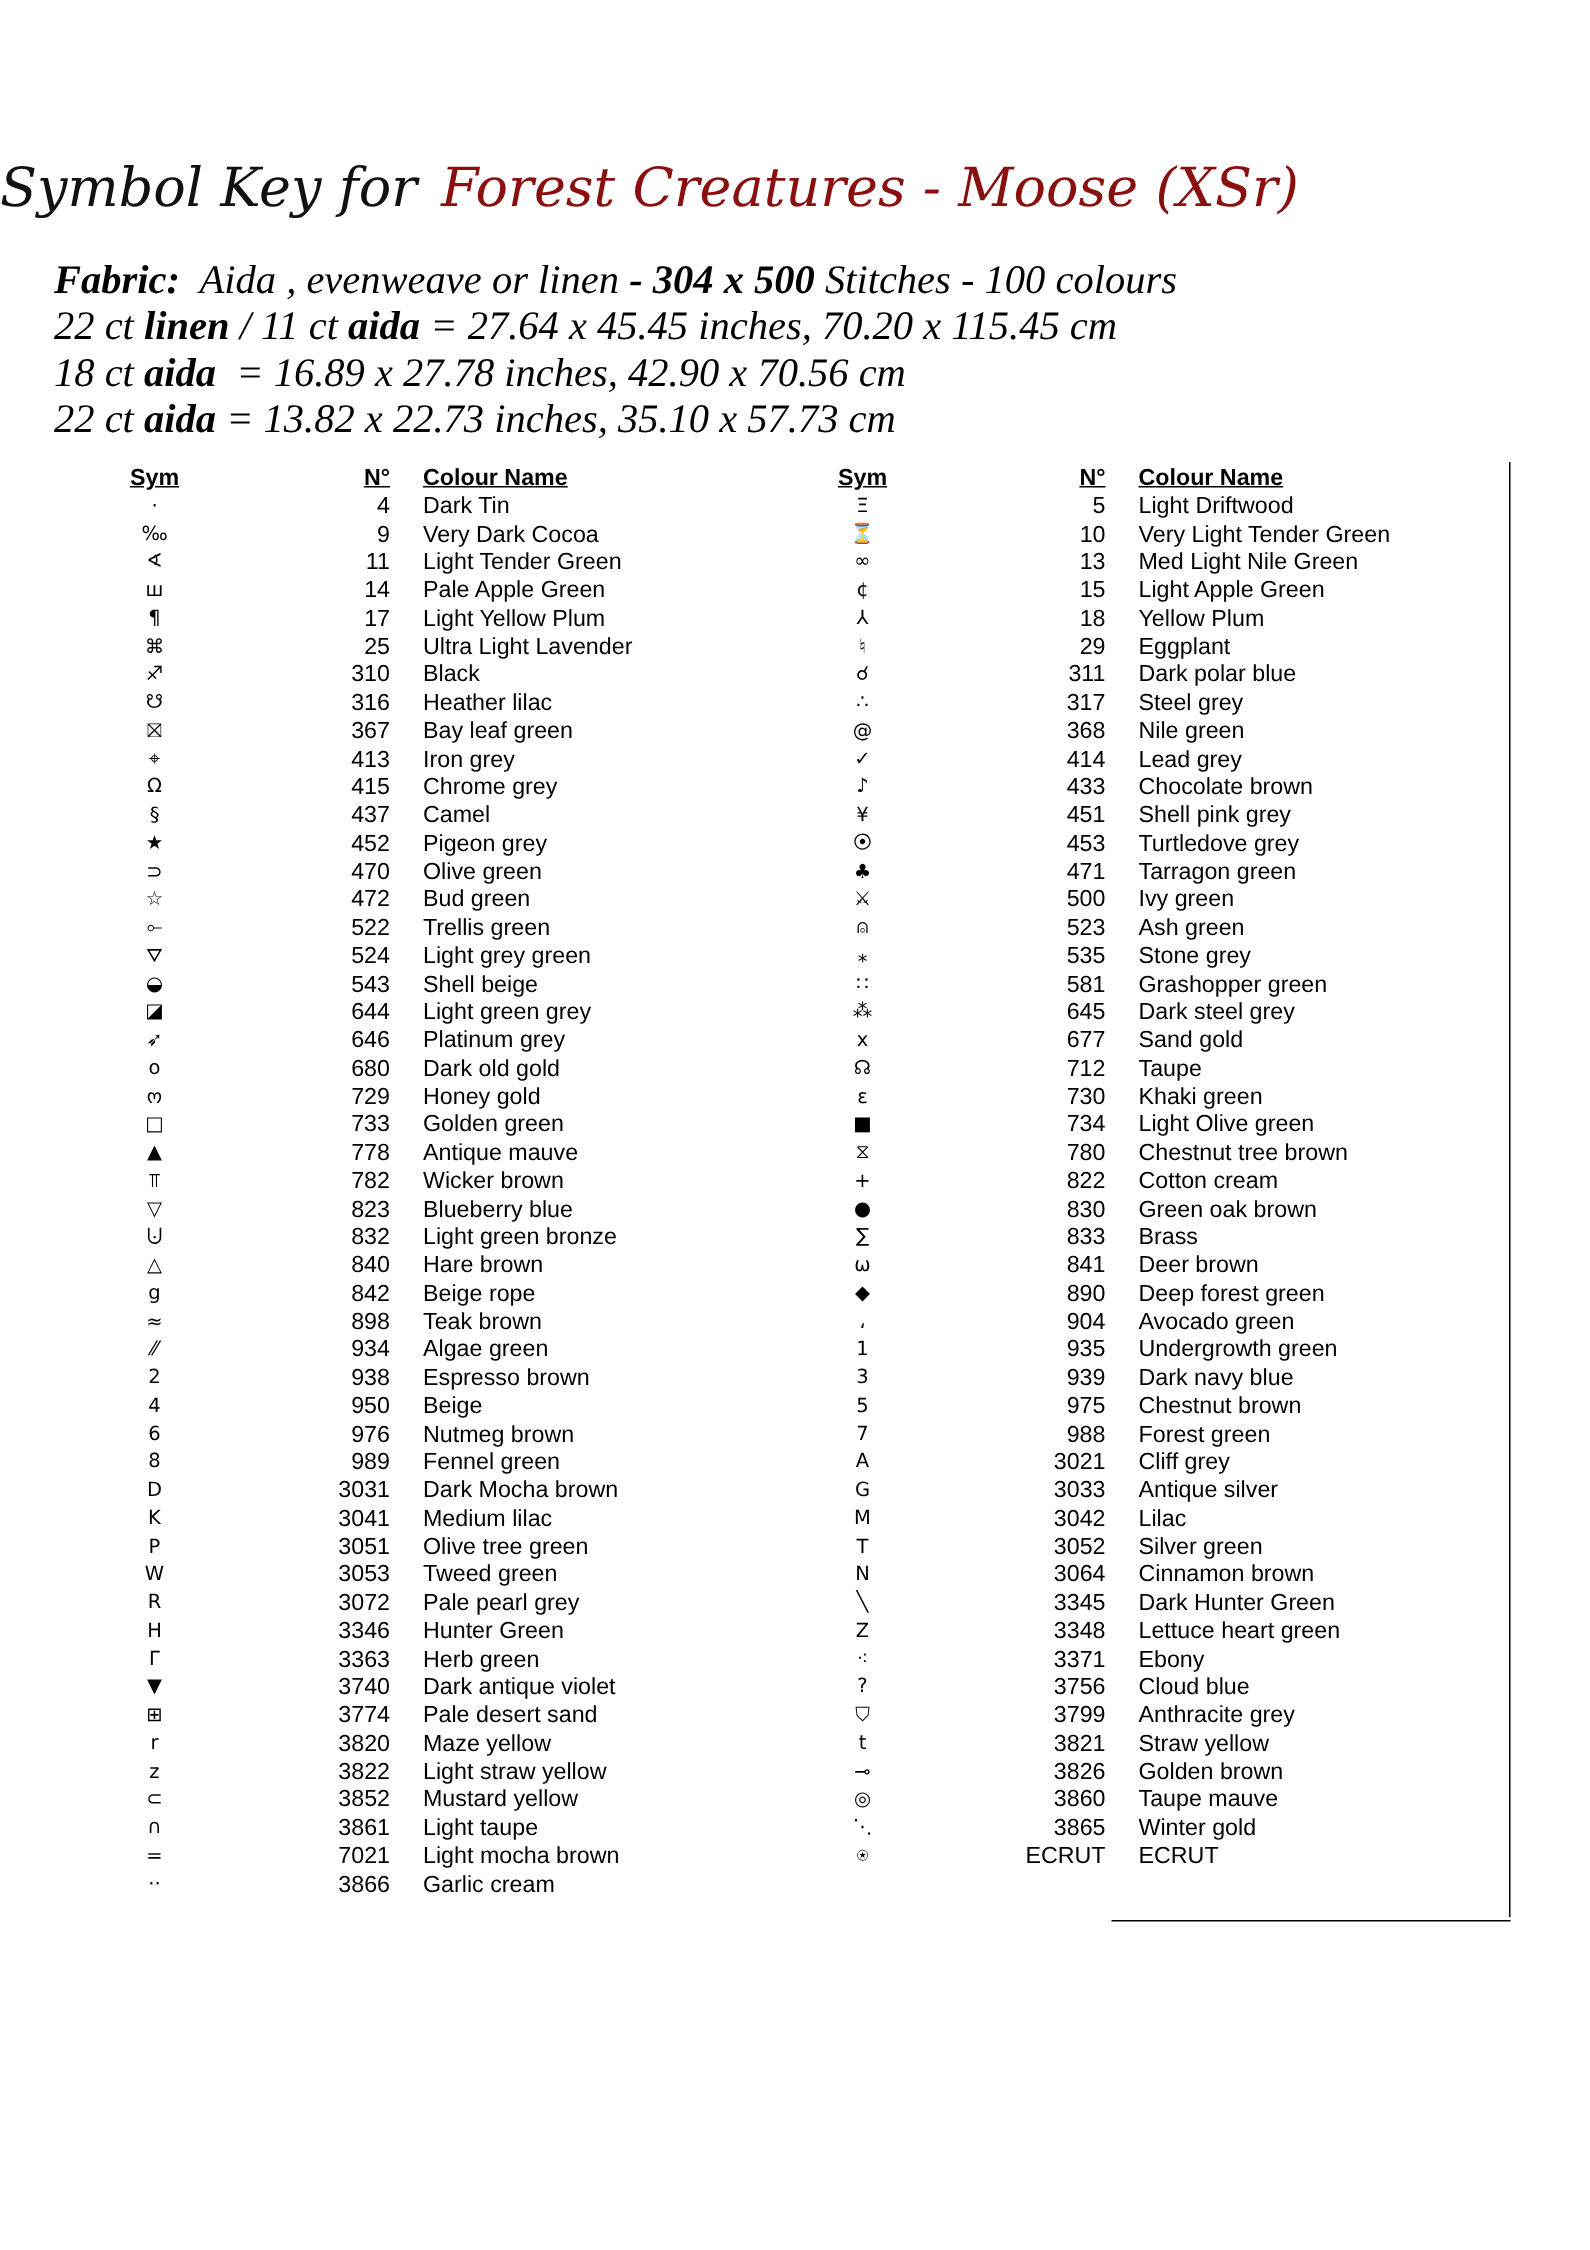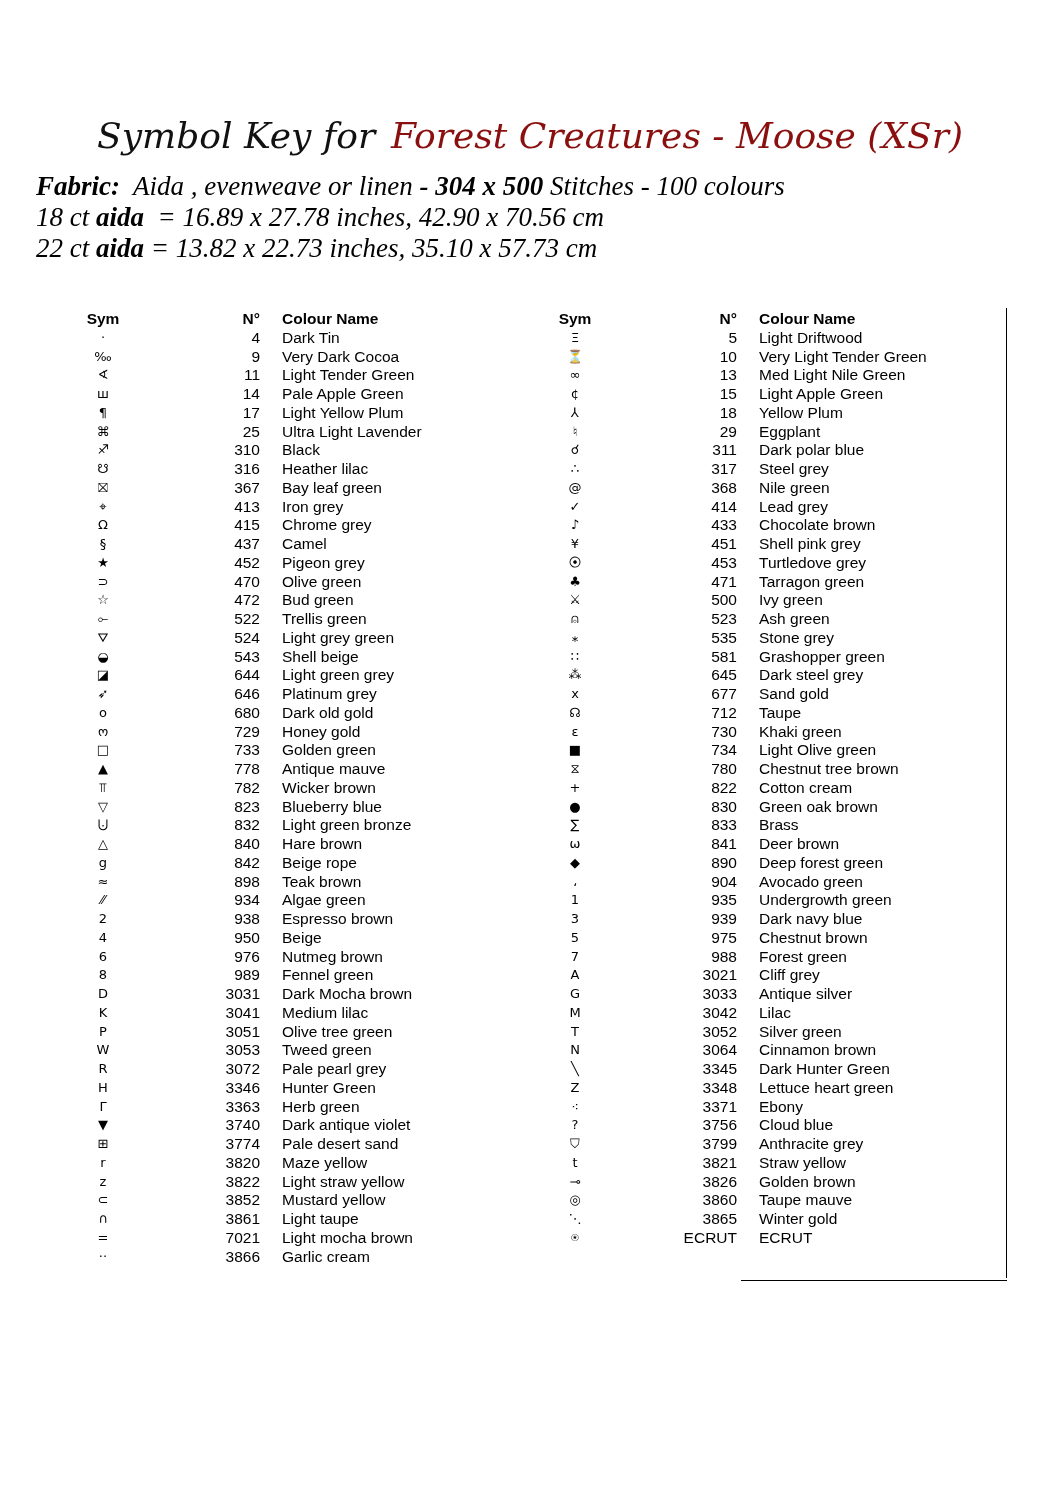--- a/index.html
+++ b/index.html
@@ -1,38 +1,37 @@
 <!DOCTYPE html>
 <html><head>
 <meta charset="utf-8">
 <style>
   html, body { margin: 0; padding: 0; background: #ffffff; }
   body { width: 1060px; height: 1500px; position: relative; overflow: hidden; color: #000; }
   .title {
-    position: absolute; top: 98px; left: 0; width: 1060px; text-align: center;
+    position: absolute; top: 98px; left: 0; width: 1060px; text-align: left;
     font-family: "DejaVu Serif", serif; font-style: italic; font-size: 36px; line-height: 56px;
     white-space: nowrap;
-    margin-top: 10px;
   }
   .title .lead { color: #111; }
   .title .name { color: #8a1010; margin-left: 16px; }
   .info {
     position: absolute; top: 154px; left: 36px;
     font-family: "Liberation Serif", serif; font-style: italic; font-size: 27px; line-height: 31px;
     white-space: nowrap;
     margin-top: 17px;
   }
   .info b { font-weight: bold; }
   .info .line { height: 31px; }
   table.key {
     position: absolute; border-collapse: collapse;
     font-family: "Liberation Sans", sans-serif; font-size: 15.5px;
   }
   table.key td, table.key th { padding: 0; height: 18.75px; line-height: 18.75px; white-space: nowrap; }
-  table.key th { font-weight: bold; }
+  table.key th { font-weight: bold; text-decoration: underline; }
   .sym { text-align: center; font-family: "DejaVu Sans", sans-serif; font-size: 13px; }
   .num { text-align: right; }
   .cname { text-align: left; padding-left: 22px !important; }
   #left-table { top: 310px; left: 76px; }
   #left-table .sym { width: 54px; }
   #left-table .num { width: 130px; }
   #left-table .cname { width: 220px; }
   #right-table { top: 310px; left: 550px; }
   #right-table .sym { width: 50px; }
   #right-table .num { width: 137px; }
@@ -45,20 +44,23 @@
 
 <div class="title">
   <span class="lead">Symbol Key for</span><span class="name">Forest Creatures - Moose (XSr)</span>
 </div>
 
 <div class="info">
   <div class="line">
     <b>Fabric:</b>&nbsp; <span>Aida , evenweave or  linen</span><b> - </b><b>304 x 500</b><span> Stitches - 100 colours</span>
   </div>
   <div class="line">
+    <span>22 ct </span><b>linen</b><span> / 11 ct </span><b>aida</b><span> = 27.64 x 45.45 inches, 70.20 x 115.45 cm</span>
+  </div>
+  <div class="line">
     <span>18 ct </span><b>aida</b><span style="white-space:pre">  = 16.89 x 27.78 inches, 42.90 x 70.56 cm</span>
   </div>
   <div class="line">
     <span>22 ct </span><b>aida</b><span> = 13.82 x 22.73 inches, 35.10 x 57.73 cm</span>
   </div>
 </div>
 
 <table class="key" id="left-table">
   <thead>
     <tr>

